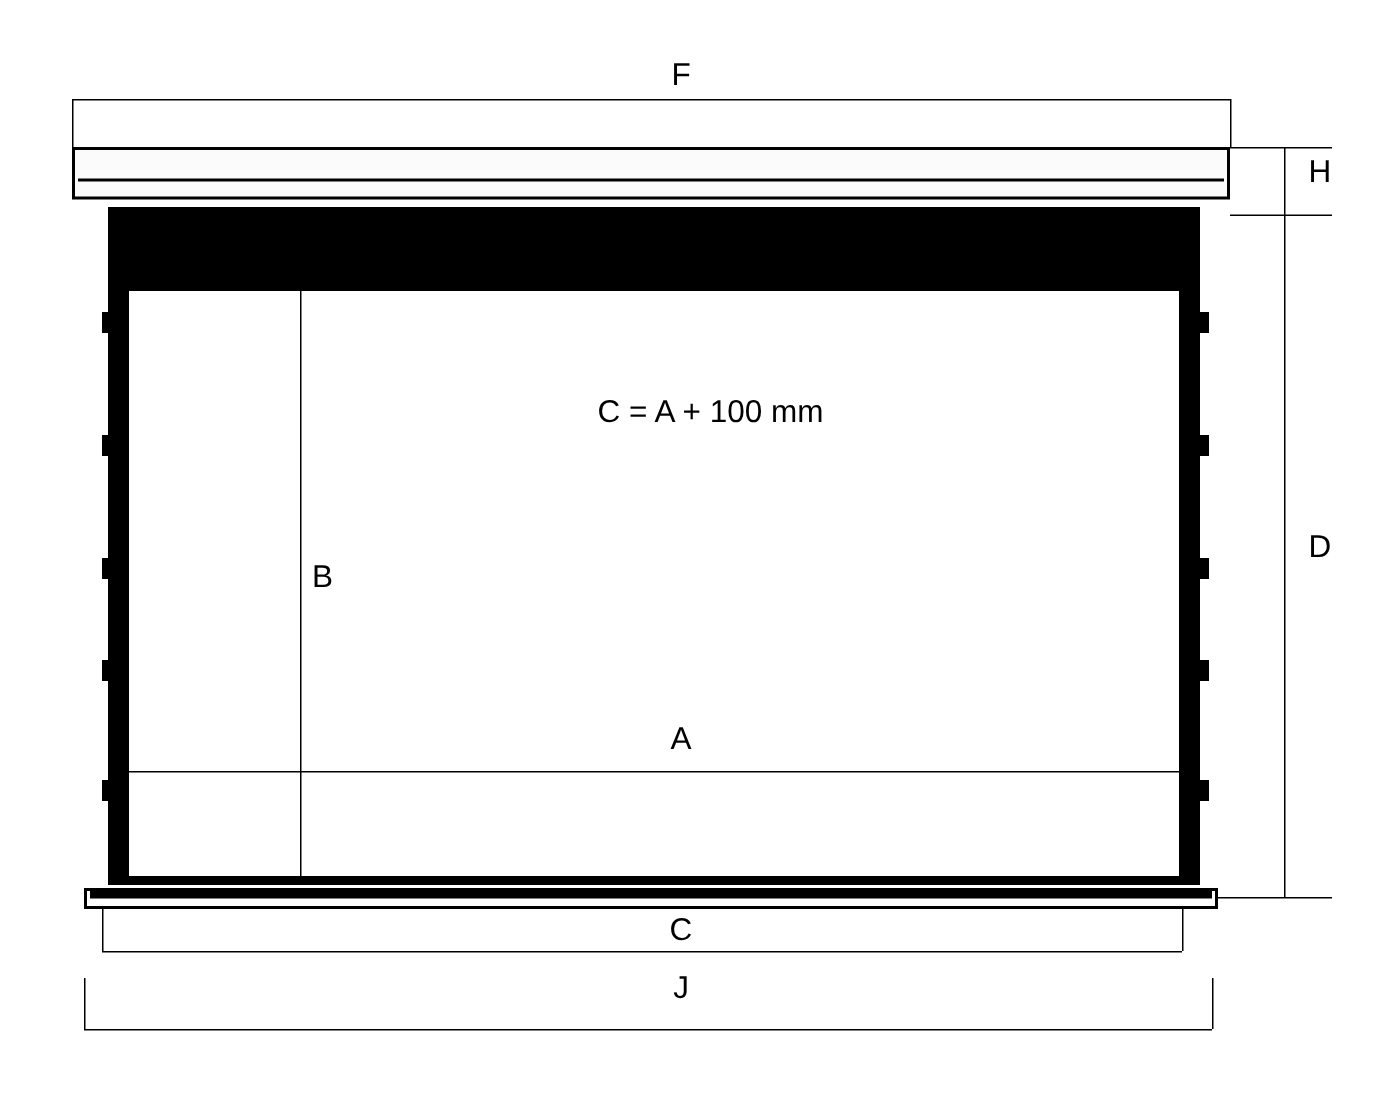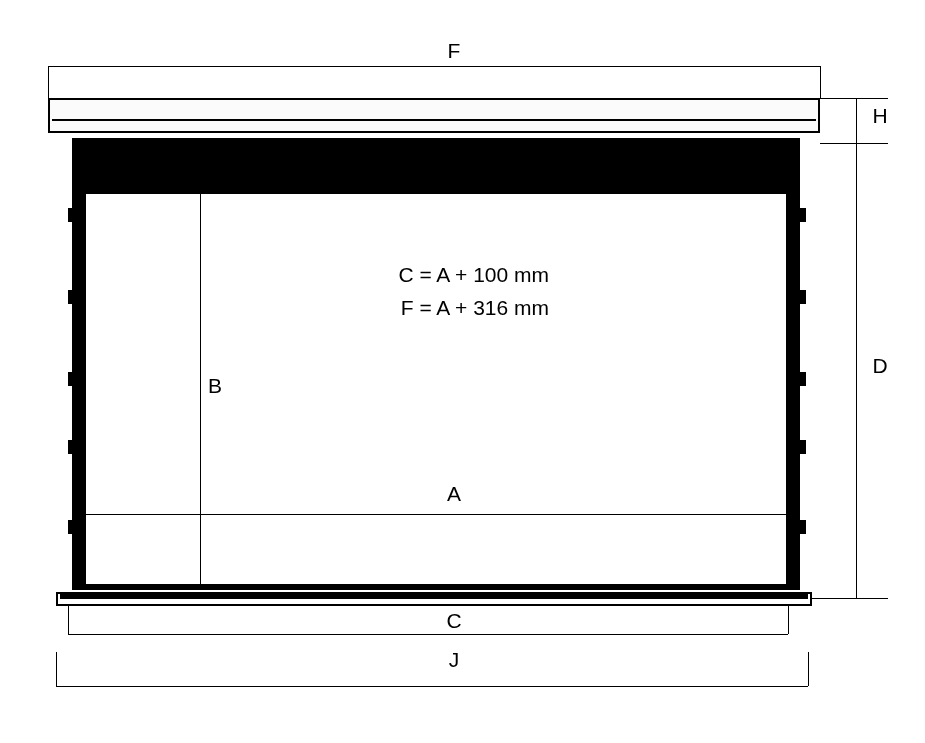--- a/index.html
+++ b/index.html
@@ -160,16 +160,15 @@
   <div class="tick-v" style="left:788px; top:606px; height:28px;"></div>
   <div class="lbl center" style="left:454px; top:620px;">C</div>
 
   <div class="dimline-h" style="left:56px; top:686px; width:752px;"></div>
   <div class="tick-v" style="left:56px; top:652px; height:34px;"></div>
   <div class="tick-v" style="left:808px; top:652px; height:34px;"></div>
   <div class="lbl center" style="left:454px; top:659px;">J</div>
 
   <div id="formulas">
     <div class="frow">C = A + 100 mm</div>
-    <div class="frow">F = A + 316 mm</div>
   </div>
 
 </div>
 
 </body></html>

